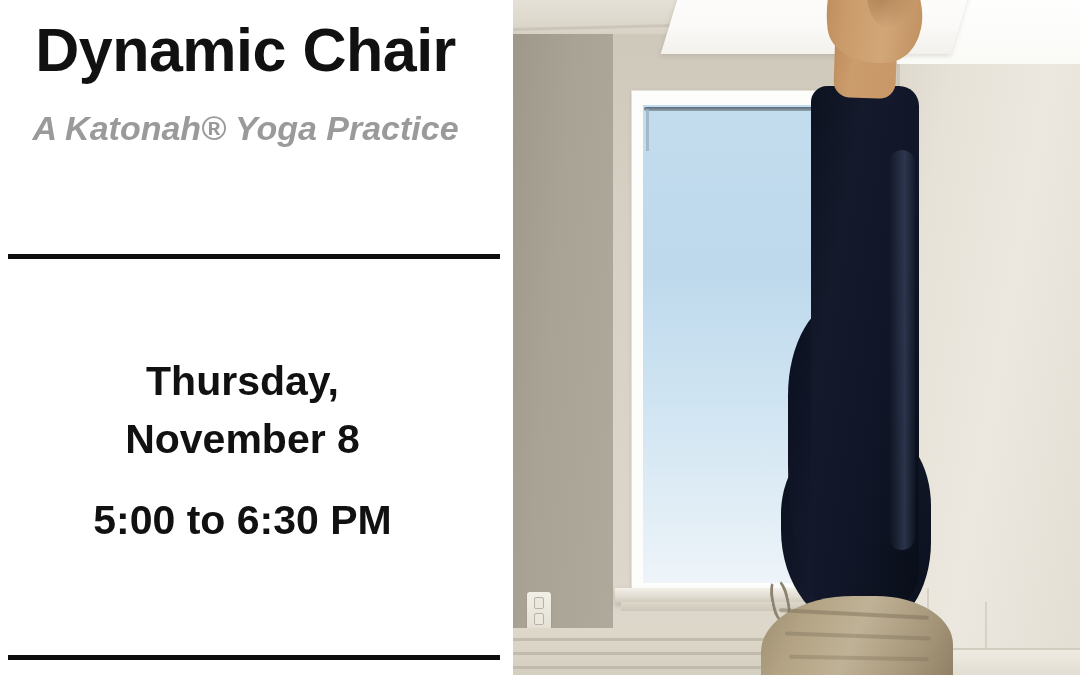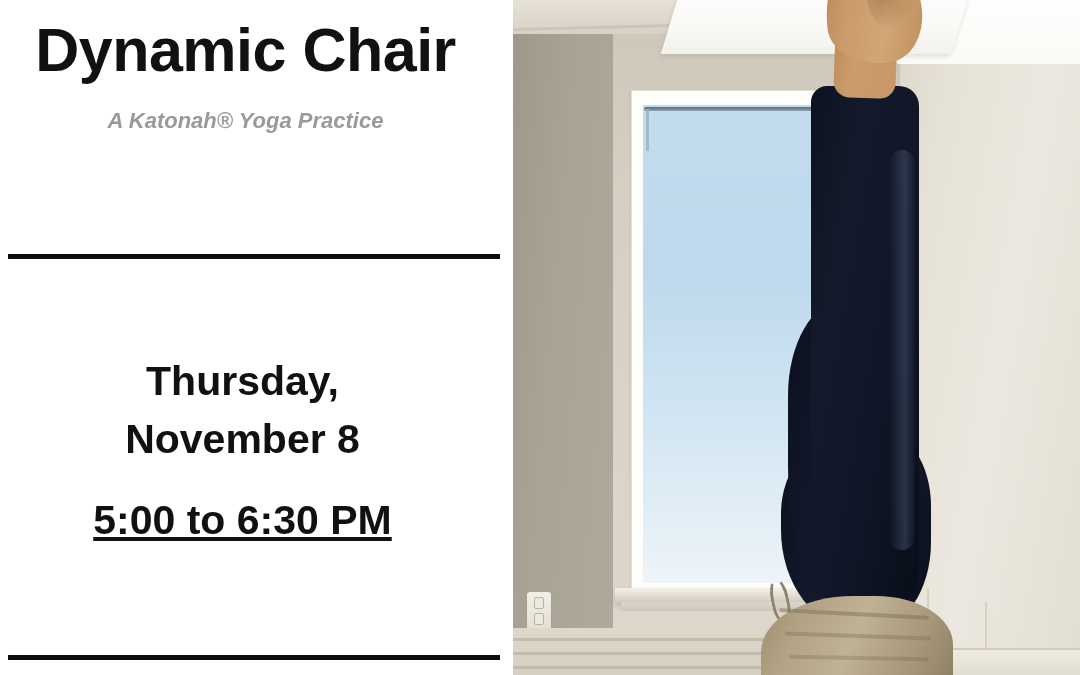--- a/index.html
+++ b/index.html
@@ -36,21 +36,21 @@
     color:#111111;
     line-height:1.05;
     white-space:nowrap;
   }
 
   .subtitle {
     position:absolute;
     left:0; right:22px;
     top:108px;
     text-align:center;
-    font-size:22px;
+    font-size:34px;
     font-weight:bold;
     font-style:italic;
     color:#9a9a9a;
     line-height:1.2;
     white-space:nowrap;
   }
 
   .rule {
     position:absolute;
     left:8px;
@@ -74,21 +74,20 @@
     line-height:1.42;
     white-space:nowrap;
   }
   .time-line {
     margin-top:28px;
     font-size:41px;
     font-weight:bold;
     color:#111111;
     line-height:1.2;
     white-space:nowrap;
-    text-decoration:underline;
   }
 
   
   .photo-panel {
     position:relative;
     width:567px; height:675px;
     flex:0 0 567px;
     overflow:hidden;
     background:#ded7cb;
   }

